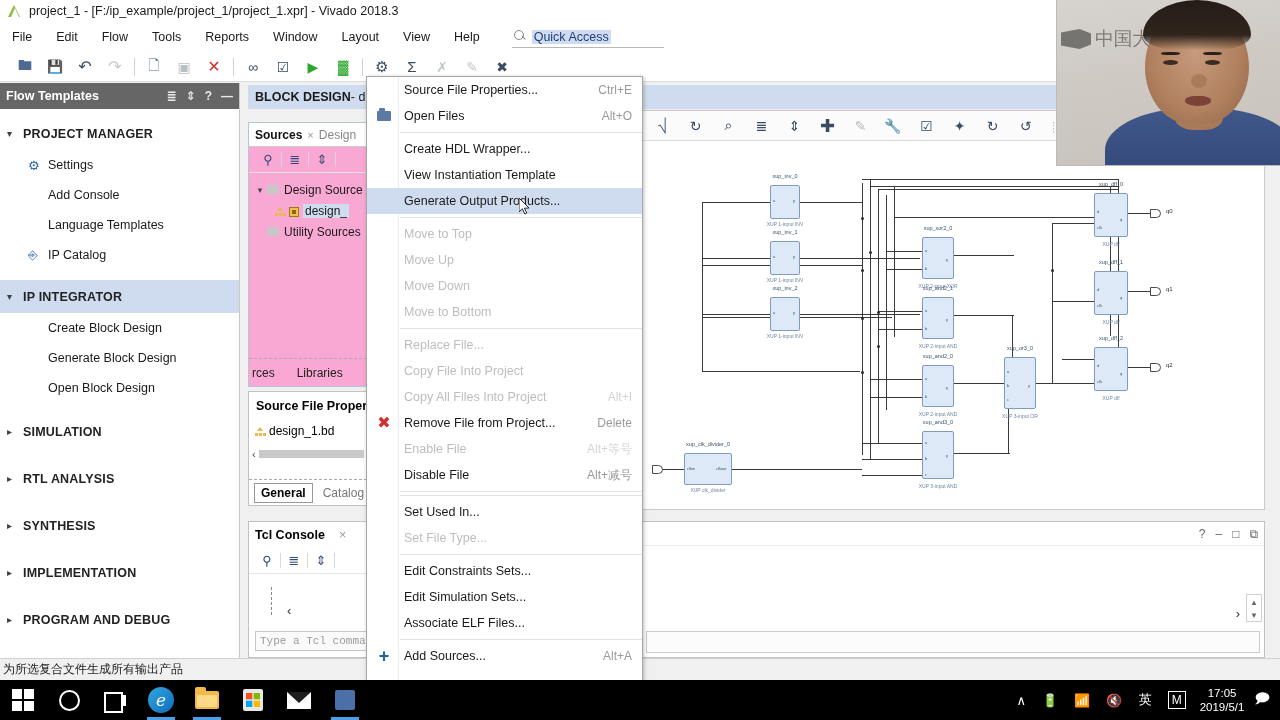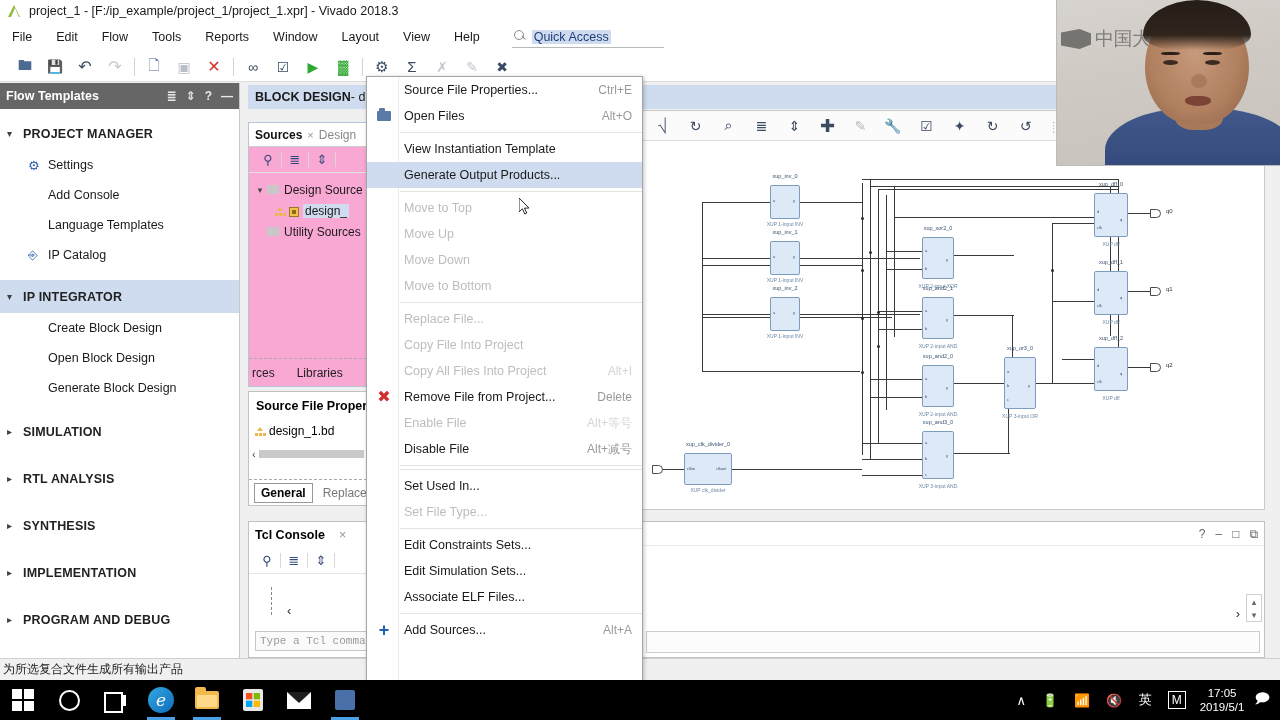--- a/index.html
+++ b/index.html
@@ -496,25 +496,25 @@
       <div class="fn-section active" style="margin-top:10px">
         <span class="fn-chev">▾</span>
         <span>IP INTEGRATOR</span>
       </div>
       <div class="fn-sub">
         <span class="fn-ico"></span>
         <span>Create Block Design</span>
       </div>
       <div class="fn-sub">
         <span class="fn-ico"></span>
-        <span>Open Block Design</span>
+        <span>Generate Block Design</span>
       </div>
       <div class="fn-sub">
         <span class="fn-ico"></span>
-        <span>Generate Block Design</span>
+        <span>Open Block Design</span>
       </div>
 
       <div class="fn-section" style="margin-top:12px">
         <span class="fn-chev">▸</span>
         <span>SIMULATION</span>
       </div>
       <div class="fn-section" style="margin-top:14px">
         <span class="fn-chev">▸</span>
         <span>RTL ANALYSIS</span>
       </div>
@@ -598,21 +598,21 @@
           </svg>
       </span>
       <span>design_1.bd</span>
     </div>
     <div class="sfp-scroll">
       <span class="arr">‹</span>
       <span class="sfp-bar"></span>
     </div>
     <div class="sfp-tabs">
       <span class="sfp-tab-on">General</span>
-      <span class="sfp-tab-off">Replace</span>
+      <span class="sfp-tab-off">Catalog</span>
     </div>
   </div>
 
   <div class="tcl-panel">
     <div class="tcl-head">
       <span>Tcl Console</span>
       <span class="tcl-x">×</span>
     </div>
     <div class="tcl-tools">
       <span class="sp-tool">⚲</span>
@@ -839,20 +839,24 @@
     <div class="ctx-item">
       <span class="ctx-ico">
           <span class="fold-open"></span>
         </span>
       <span class="lbl">Open Files</span>
       <span class="acc">Alt+O</span>
     </div>
     <div class="ctx-sep"></div>
 
     <div class="ctx-item">
+      <span class="lbl">Create HDL Wrapper...</span>
+      <span class="acc"></span>
+    </div>
+    <div class="ctx-item">
       <span class="lbl">View Instantiation Template</span>
       <span class="acc"></span>
     </div>
     <div class="ctx-item sel">
       <span class="lbl">Generate Output Products...</span>
       <span class="acc"></span>
     </div>
     <div class="ctx-sep"></div>
 
     <div class="ctx-item disabled">

